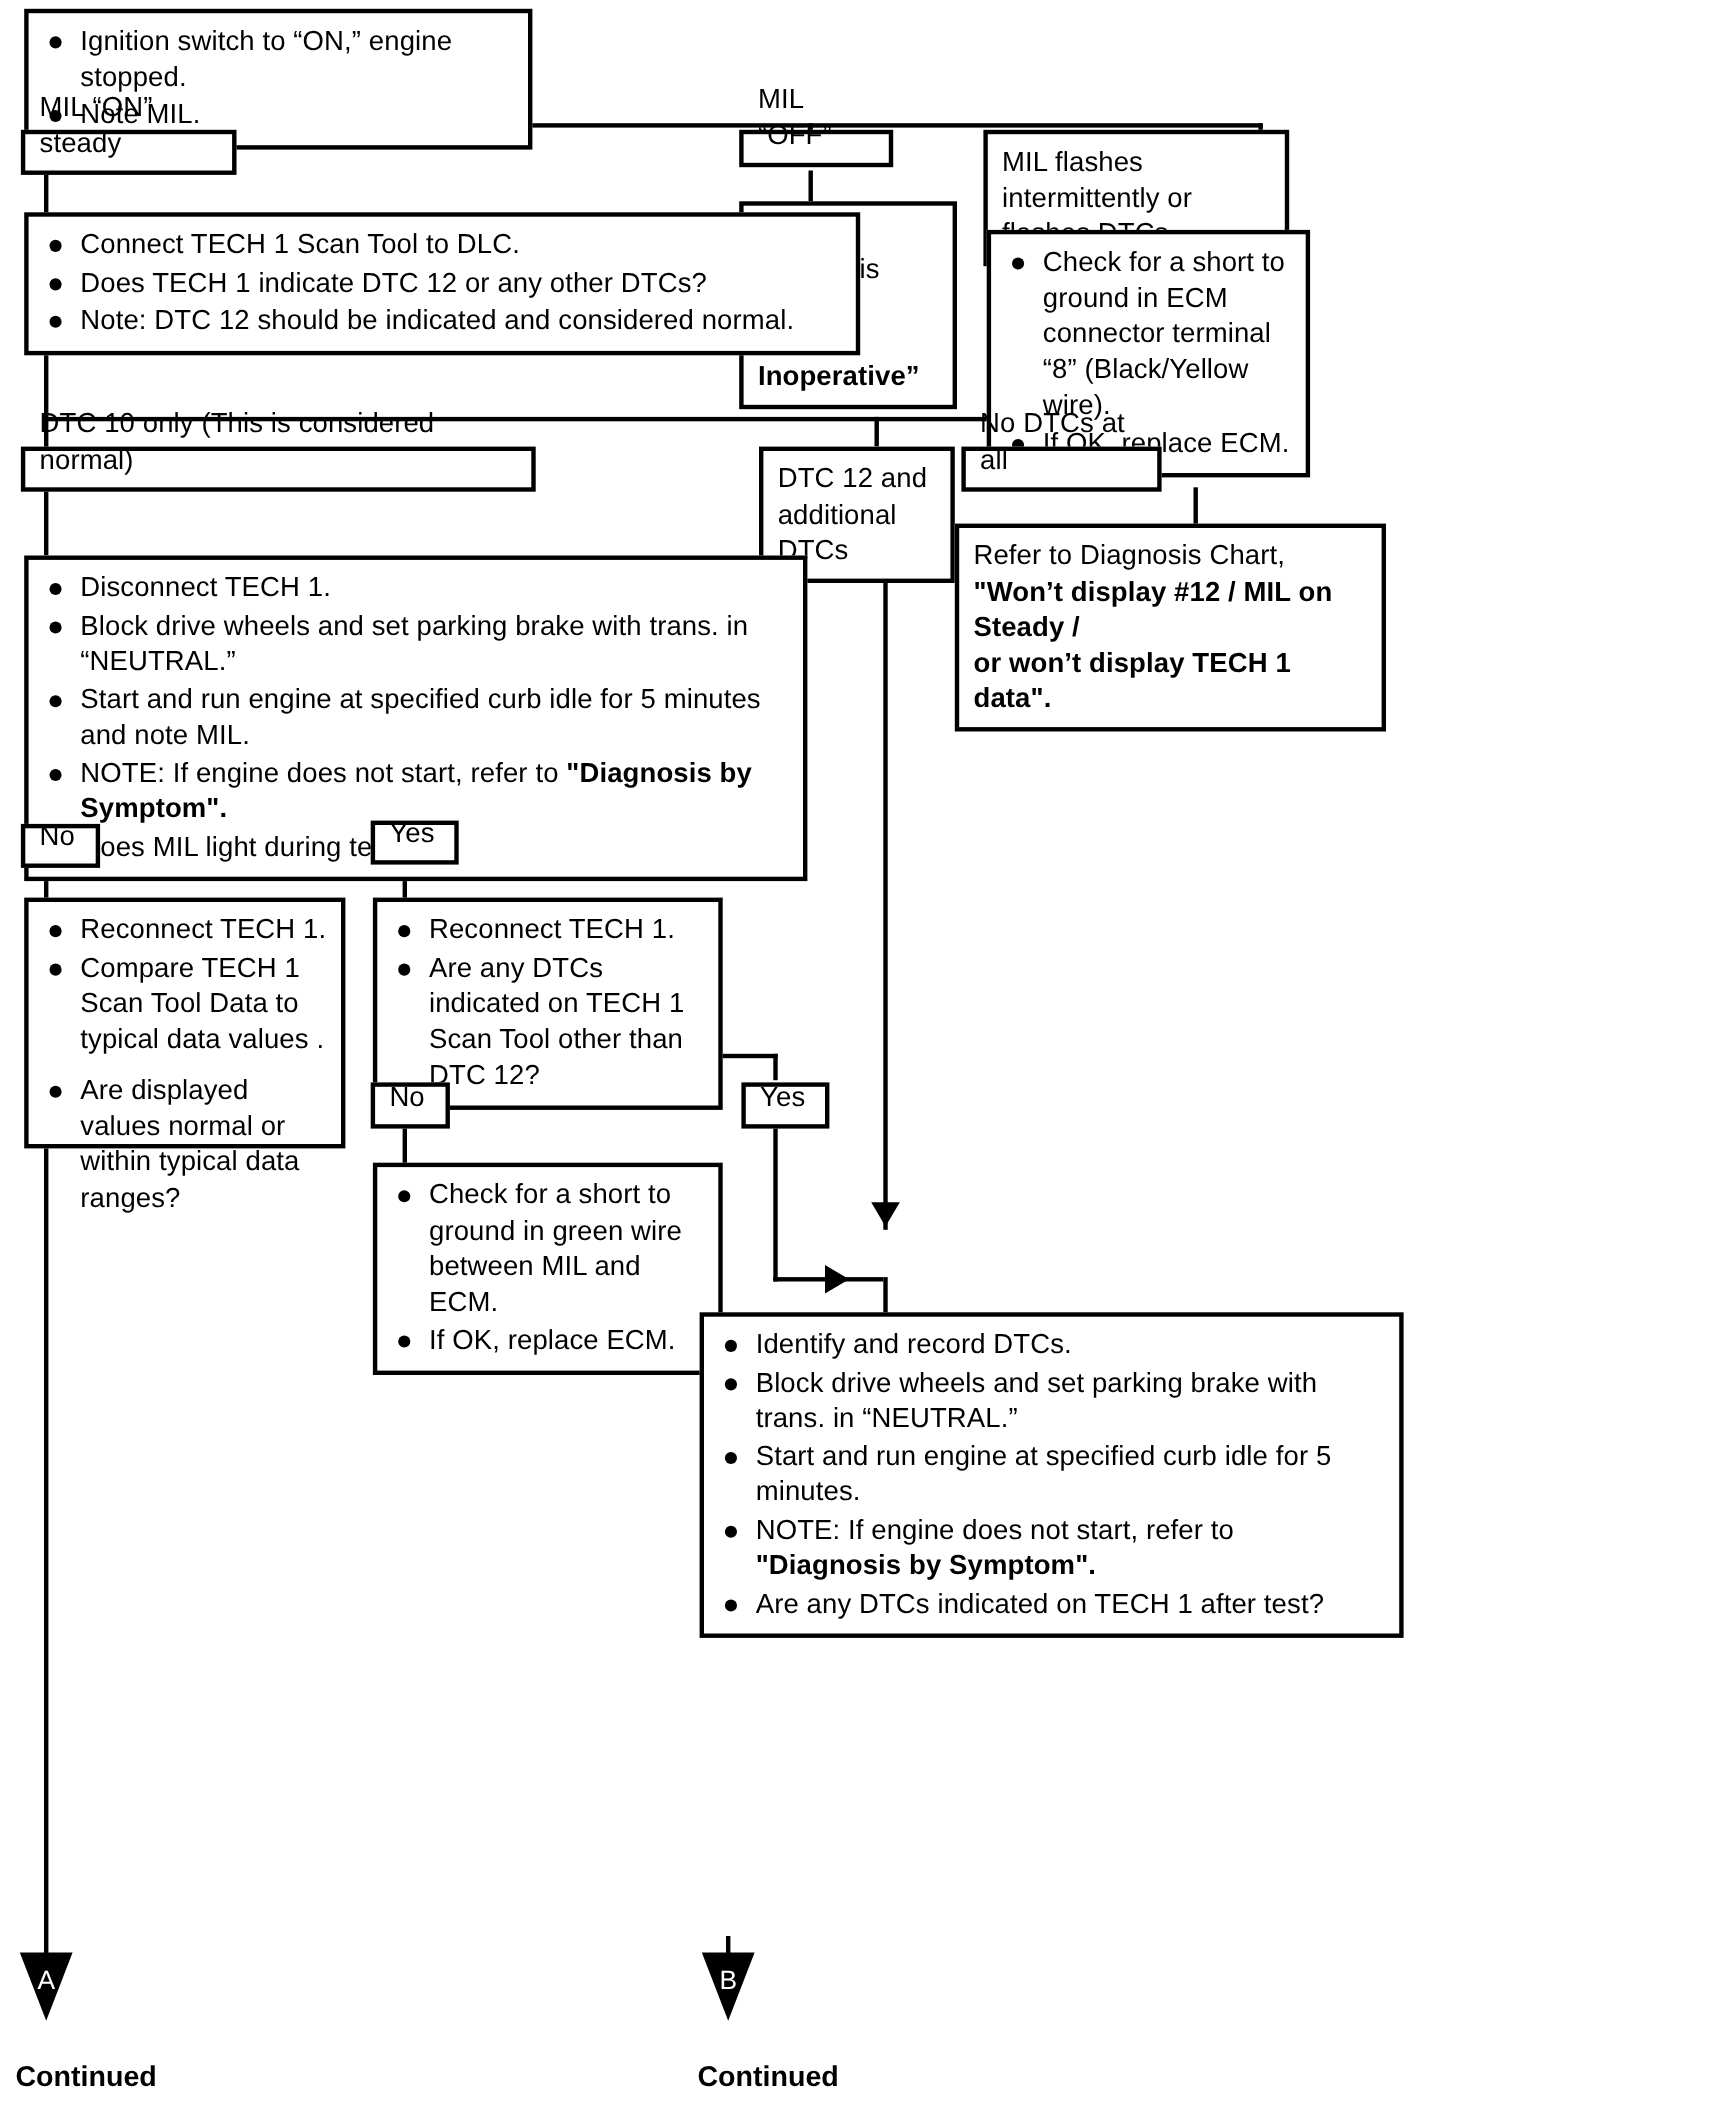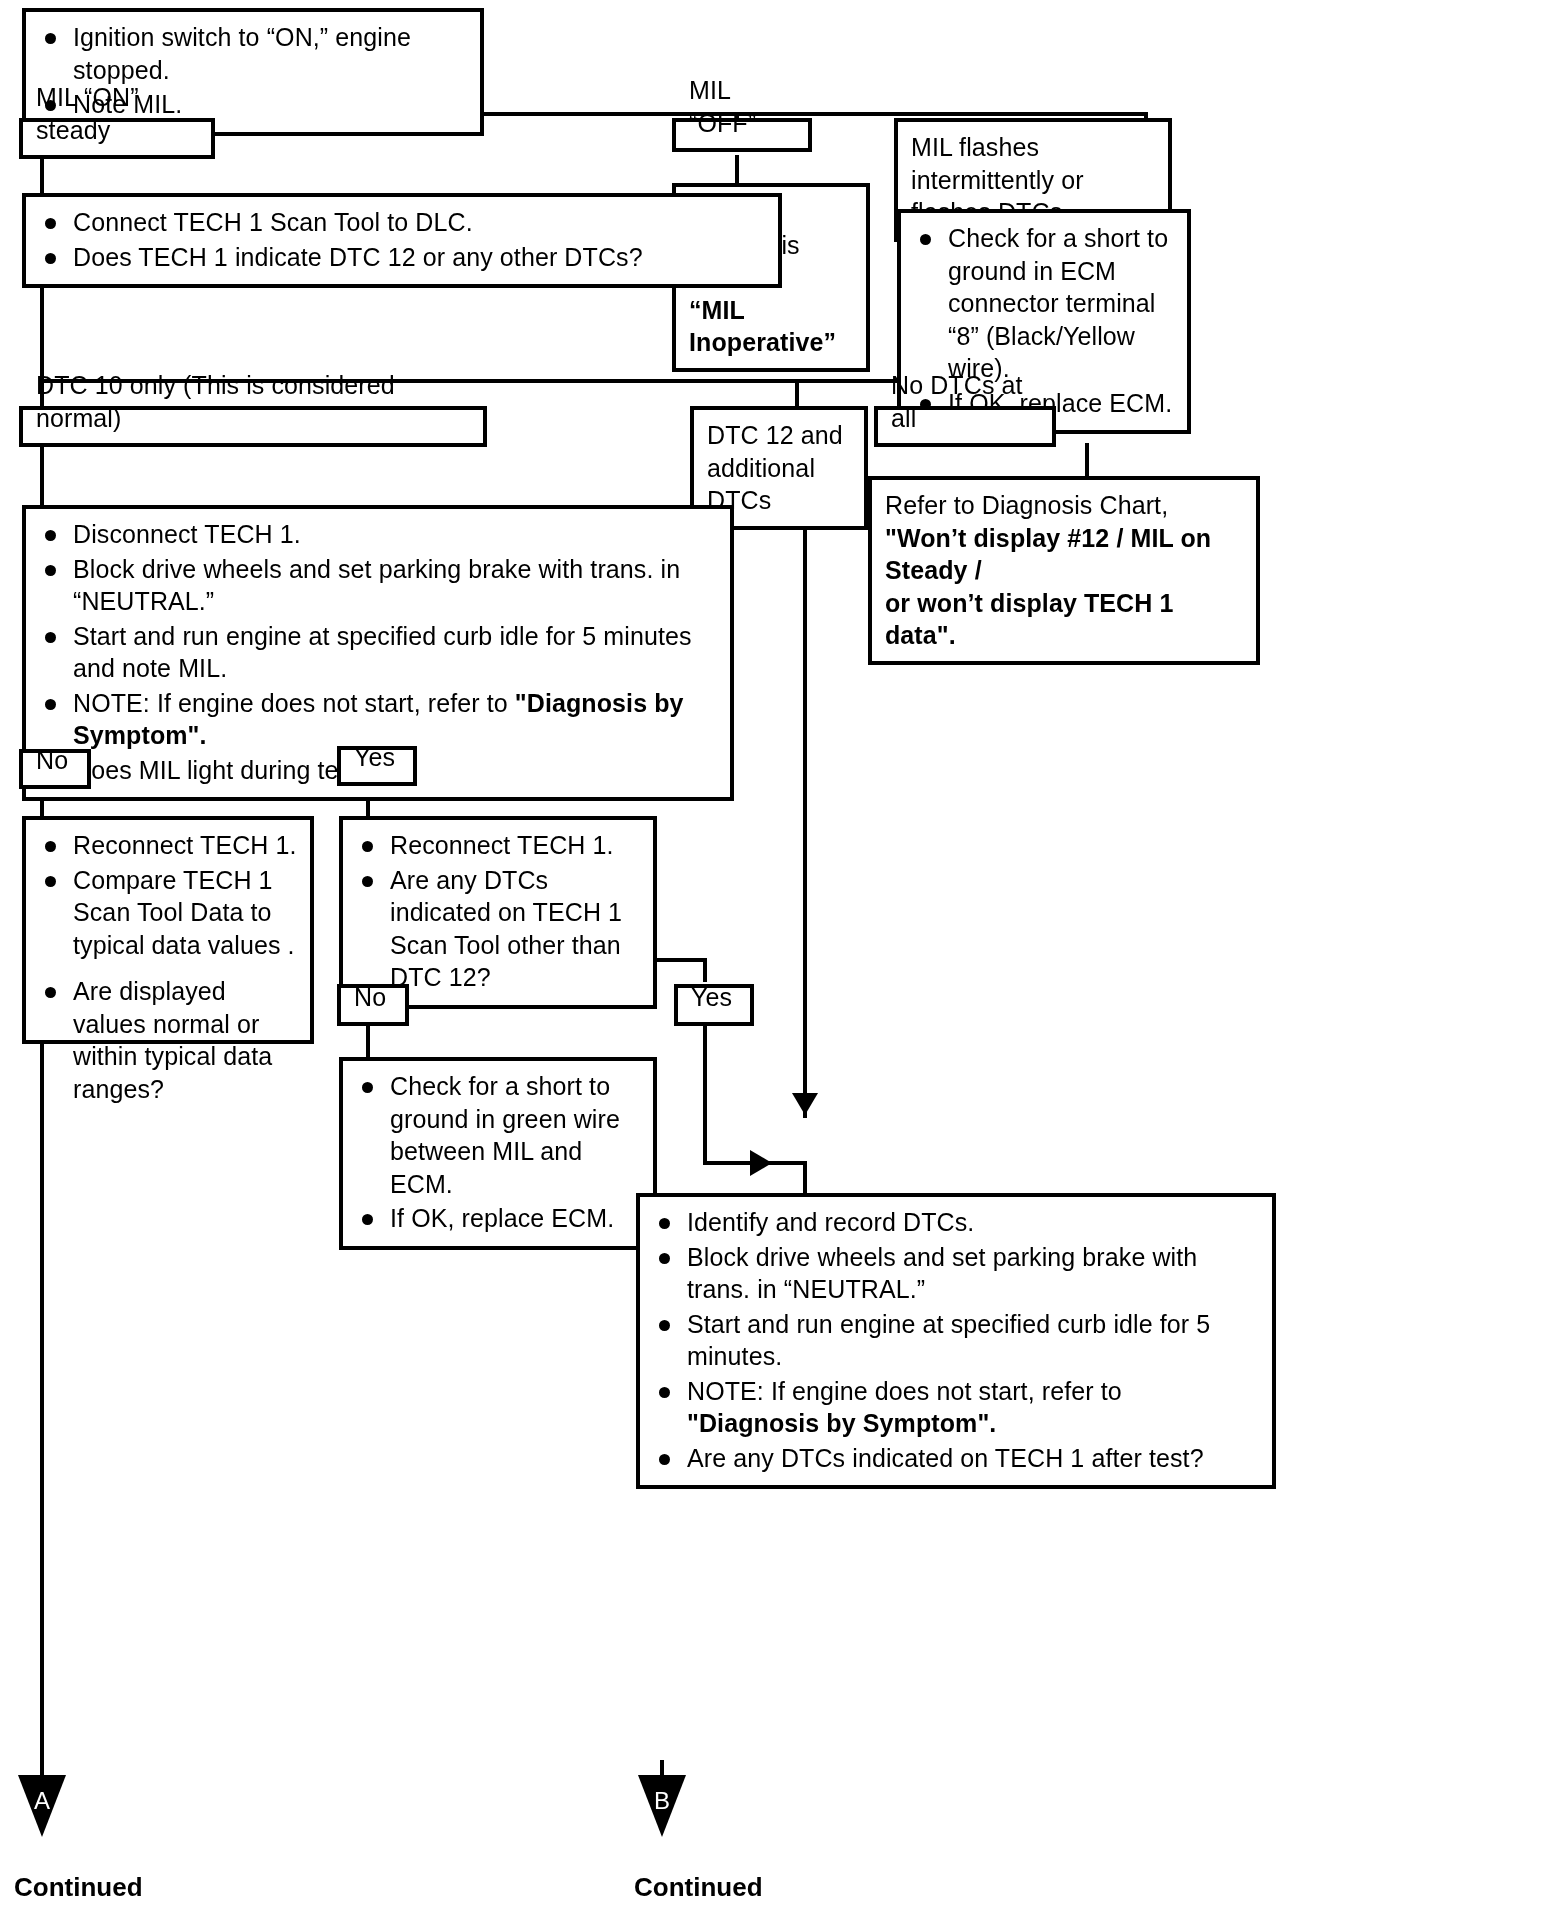--- a/index.html
+++ b/index.html
@@ -187,20 +187,21 @@
     <ul class="bullets">
       <li>Check for a short to ground in ECM connector terminal “8” (Black/Yellow wire).</li>
       <li>If OK, replace ECM.</li>
     </ul>
   </div>
 
   <div class="box pad" style="left:22px; top:193px; width:760px;">
     <ul class="bullets">
       <li>Connect TECH 1 Scan Tool to DLC.</li>
       <li>Does TECH 1 indicate DTC 12 or any other DTCs?</li>
+      <li>Note: DTC 12 should be indicated and considered normal.</li>
     </ul>
   </div>
 
   <div class="box pad lbl" style="left:19px; top:406px; width:468px; height:41px;">
     <span>DTC 10 only (This is considered normal)</span>
   </div>
 
   <div class="box pad" style="left:672px; top:406px; width:178px;margin-left:18px;">
     <span>DTC 12 and additional DTCs</span>
   </div>

